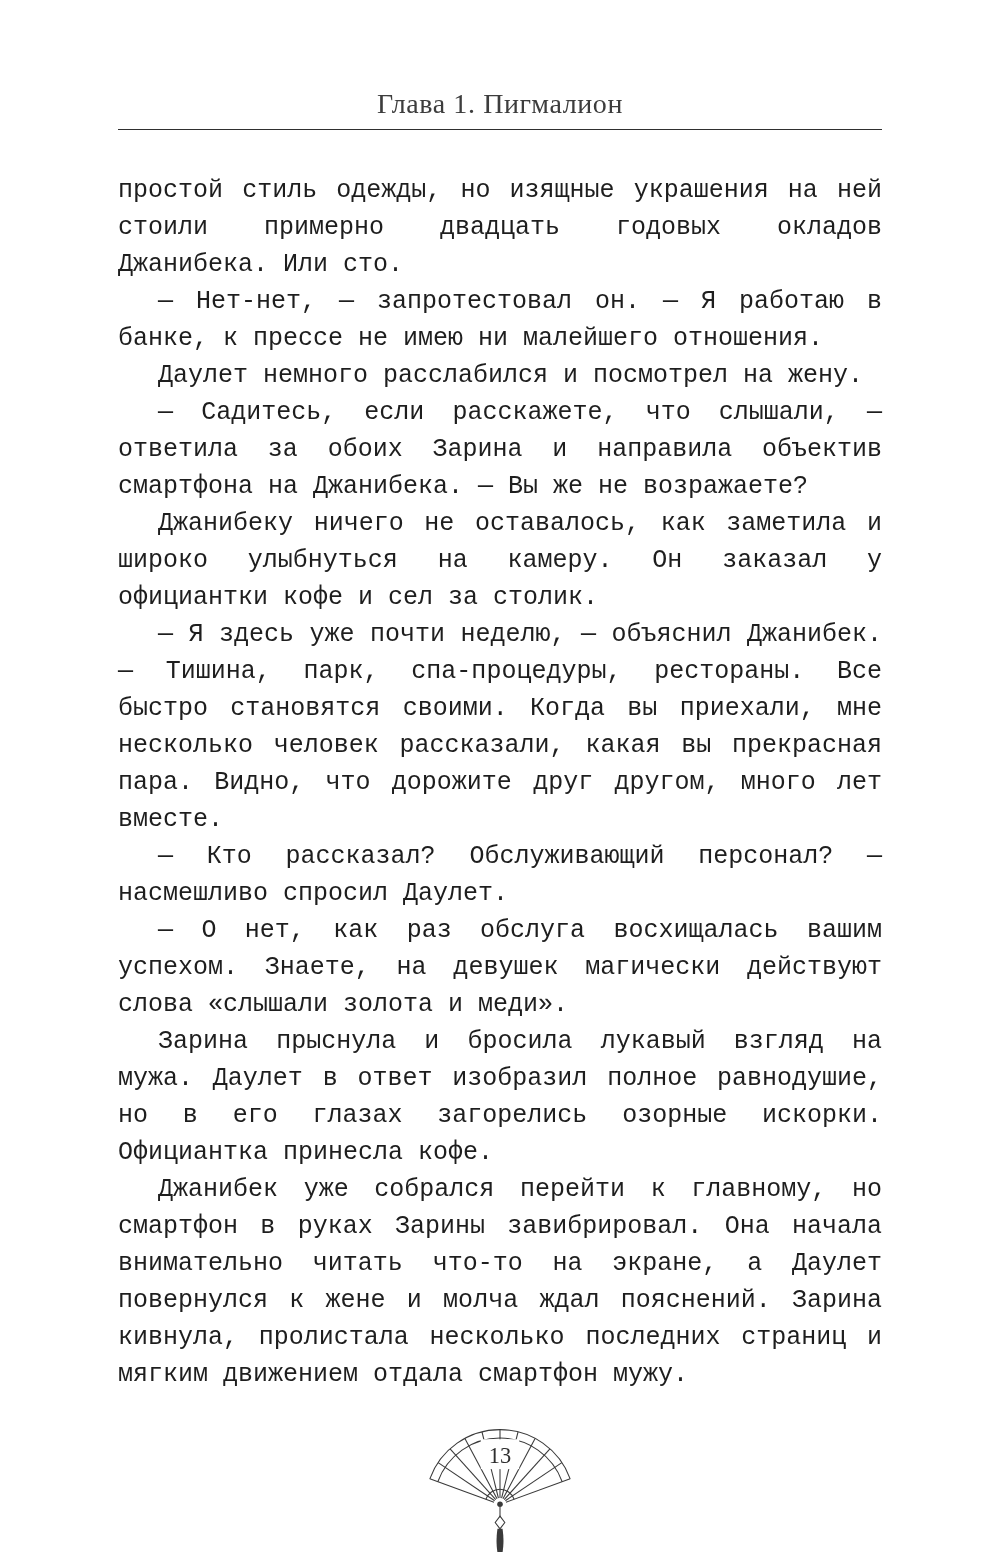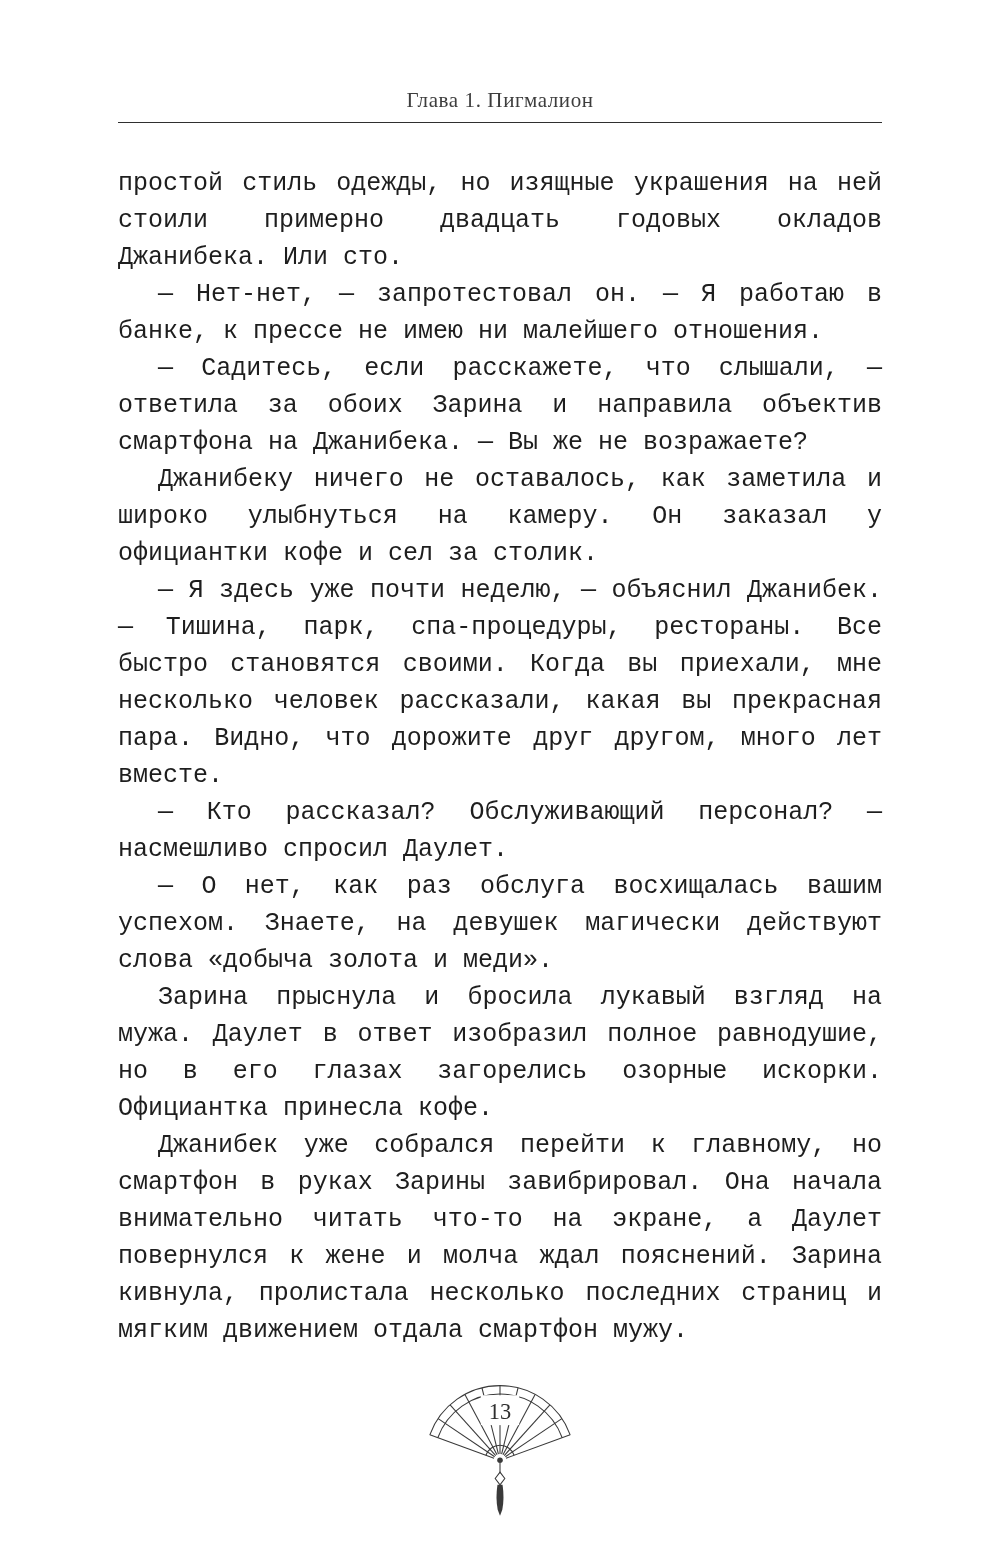--- a/index.html
+++ b/index.html
@@ -13,21 +13,21 @@
   .page {
     width: 1000px;
     height: 1552px;
     padding: 88px 118px 0 118px;
     position: relative;
     background: #ffffff;
   }
   .running-head { width: 100%; }
   .running-title {
     text-align: center;
-    font-size: 21px;
+    font-size: 28px;
     color: #3d3d3d;
     letter-spacing: 0.6px;
   }
   .rule {
     border-bottom: 1px solid #2f2f2f;
     margin-top: 9px;
     width: 100%;
   }
   .text-block {
     margin-top: 42px;
@@ -62,25 +62,26 @@
 <div class="page">
 
   <header class="running-head">
     <div class="running-title">Глава 1. Пигмалион</div>
     <div class="rule"></div>
   </header>
 
   <main class="text-block" id="paragraphs">
       <p class="para no-indent">простой стиль одежды, но изящные украшения на ней стоили примерно двадцать годовых окладов Джанибека. Или сто.</p>
       <p class="para">— Нет-нет, — запротестовал он. — Я работаю в банке, к прессе не имею ни малейшего отношения.</p>
+      <p class="para">Даулет немного расслабился и посмотрел на жену.</p>
       <p class="para">— Садитесь, если расскажете, что слышали, — ответила за обоих Зарина и направила объектив смартфона на Джанибека. — Вы же не возражаете?</p>
       <p class="para">Джанибеку ничего не оставалось, как заметила и широко улыбнуться на камеру. Он заказал у официантки кофе и сел за столик.</p>
       <p class="para">— Я здесь уже почти неделю, — объяснил Джанибек. — Тишина, парк, спа-процедуры, рестораны. Все быстро становятся своими. Когда вы приехали, мне несколько человек рассказали, какая вы прекрасная пара. Видно, что дорожите друг другом, много лет вместе.</p>
       <p class="para">— Кто рассказал? Обслуживающий персонал? — насмешливо спросил Даулет.</p>
-      <p class="para">— О нет, как раз обслуга восхищалась вашим успехом. Знаете, на девушек магически действуют слова «добыча золота и меди».</p>
+      <p class="para">— О нет, как раз обслуга восхищалась вашим успехом. Знаете, на девушек магически действуют слова «слышали золота и меди».</p>
       <p class="para">Зарина прыснула и бросила лукавый взгляд на мужа. Даулет в ответ изобразил полное равнодушие, но в его глазах загорелись озорные искорки. Официантка принесла кофе.</p>
       <p class="para">Джанибек уже собрался перейти к главному, но смартфон в руках Зарины завибрировал. Она начала внимательно читать что-то на экране, а Даулет повернулся к жене и молча ждал пояснений. Зарина кивнула, пролистала несколько последних страниц и мягким движением отдала смартфон мужу.</p>
     </main>
 
   <footer class="ornament-footer">
     <svg class="fan-svg" width="176" height="160" viewBox="0 0 160 150" aria-hidden="true">
 
       <g class="fan-stroke">
         <line x1="85.6" y1="93.0" x2="145.8" y2="71.1"></line>
         <line x1="85.0" y1="91.6" x2="138.0" y2="55.9"></line>

